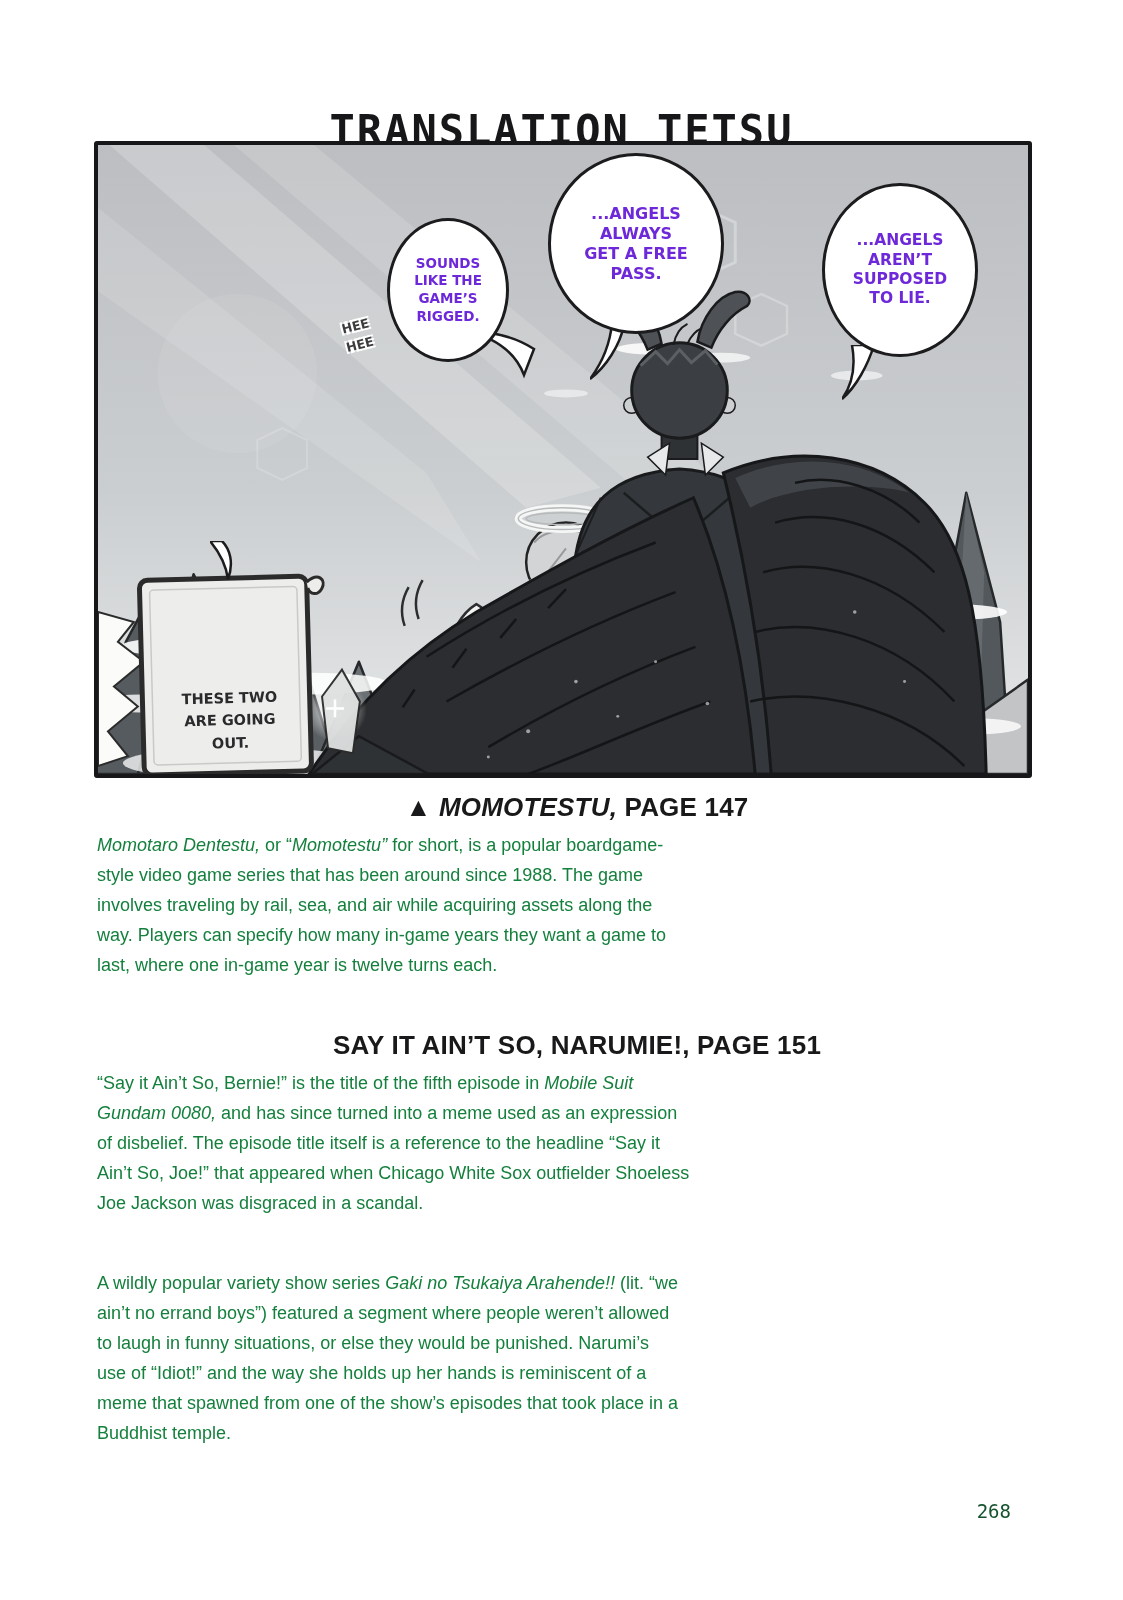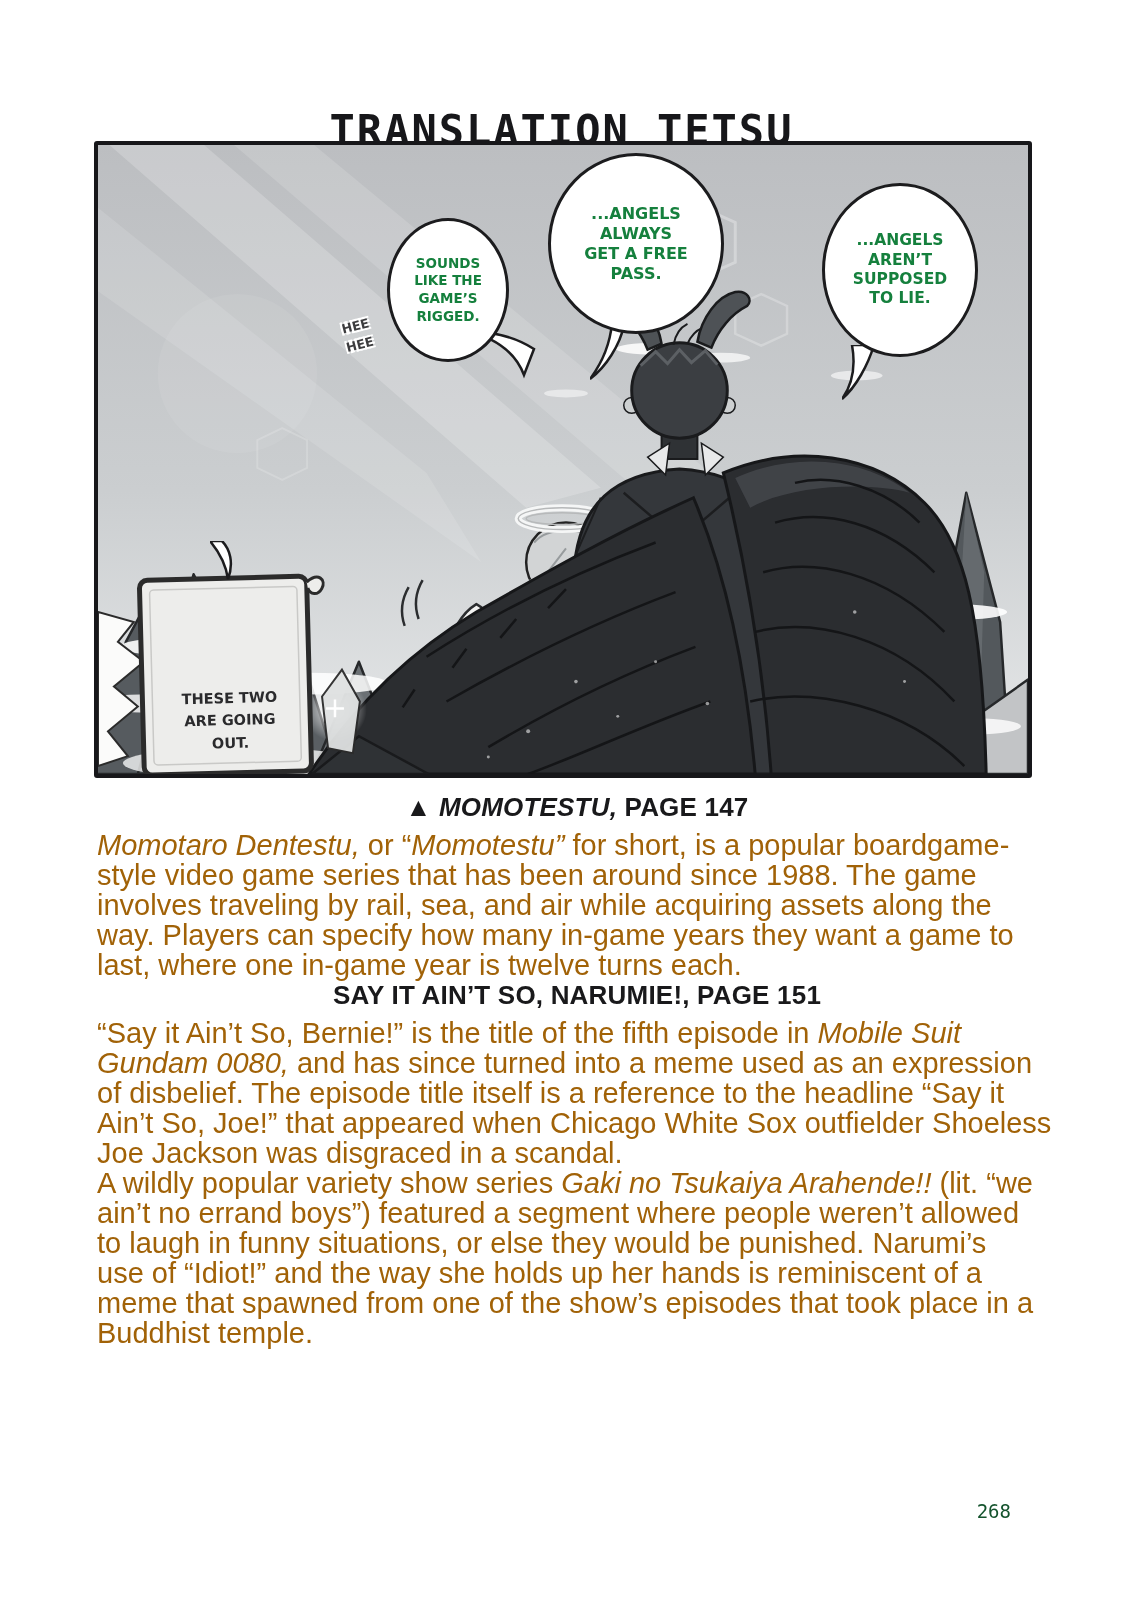--- a/index.html
+++ b/index.html
@@ -14,45 +14,45 @@
   
   .panel{position:absolute;left:94px;top:141px;width:938px;height:637px;
     box-sizing:border-box;border:4px solid #17171a;border-radius:3px;
     background:#c6c8ca;overflow:hidden;}
   .panel svg.art{position:absolute;left:0;top:0;width:100%;height:100%;z-index:1;}
 
   
   .bubble{position:absolute;z-index:3;background:#ffffff;border:3px solid #1c1c1e;
     border-radius:50%;display:flex;align-items:center;justify-content:center;
     text-align:center;white-space:pre-line;
-    font-family:"DejaVu Sans",sans-serif;font-weight:bold;color:#15803d;}
+    font-family:"DejaVu Sans",sans-serif;font-weight:bold;color:#6d28d9;}
   .tail{position:absolute;z-index:2;}
   .tail path{fill:#ffffff;stroke:#1c1c1e;stroke-width:2.5px;}
   .b-free{left:450px;top:8px;width:170px;height:175px;font-size:16px;line-height:1.25;}
   .b-lie{left:724px;top:38px;width:150px;height:168px;font-size:15.5px;line-height:1.25;}
   .b-sounds{left:289px;top:73px;width:116px;height:138px;font-size:13.5px;line-height:1.3;}
   .b-momo{left:140px;top:188px;width:126px;height:134px;font-size:13.5px;line-height:1.3;}
   .b-year{left:56px;top:290px;width:92px;height:110px;font-size:13px;line-height:1.3;}
   .hee{position:absolute;left:246px;top:172px;z-index:3;transform:rotate(-14deg);
     font-family:"DejaVu Sans",sans-serif;font-weight:bold;font-size:12.5px;color:#3c3c3e;
     white-space:pre-line;text-align:center;line-height:1.5;
     text-shadow:-2px -2px 0 #fff,2px -2px 0 #fff,-2px 2px 0 #fff,2px 2px 0 #fff,0 0 3px #fff;}
   .sign-text{position:absolute;left:60px;top:542px;width:144px;z-index:3;
     transform:rotate(-1.5deg);text-align:center;white-space:pre-line;
     font-family:"DejaVu Sans",sans-serif;font-weight:bold;font-size:14.5px;
     line-height:1.55;color:#2a2a2c;}
   .run-italic{font-style:italic;}
 
   
   .notes{position:absolute;left:97px;top:792px;width:960px;}
-  .section + .section{}
+  .section + .section{margin-top:50px;}
   .section-heading{font-size:26px;line-height:30px;font-weight:bold;margin:0 0 8px 0;
     color:#19191b;letter-spacing:0.2px;text-align:center;}
-  .section-body{font-size:29px;line-height:30px;margin:0;white-space:pre-line;
-    color:#a16207;}
+  .section-body{font-size:18px;line-height:30px;margin:0;white-space:pre-line;
+    color:#15803d;}
   .page-number{position:absolute;right:112px;top:1500px;font-size:19px;color:#14532d;
     font-family:"DejaVu Sans Mono",monospace;}
 </style>
 </head>
 <body>
 
 <h1 class="page-title">TRANSLATION TETSU</h1>
 
 <div class="panel">
   <svg class="art" viewBox="0 0 934 633" preserveAspectRatio="none">

